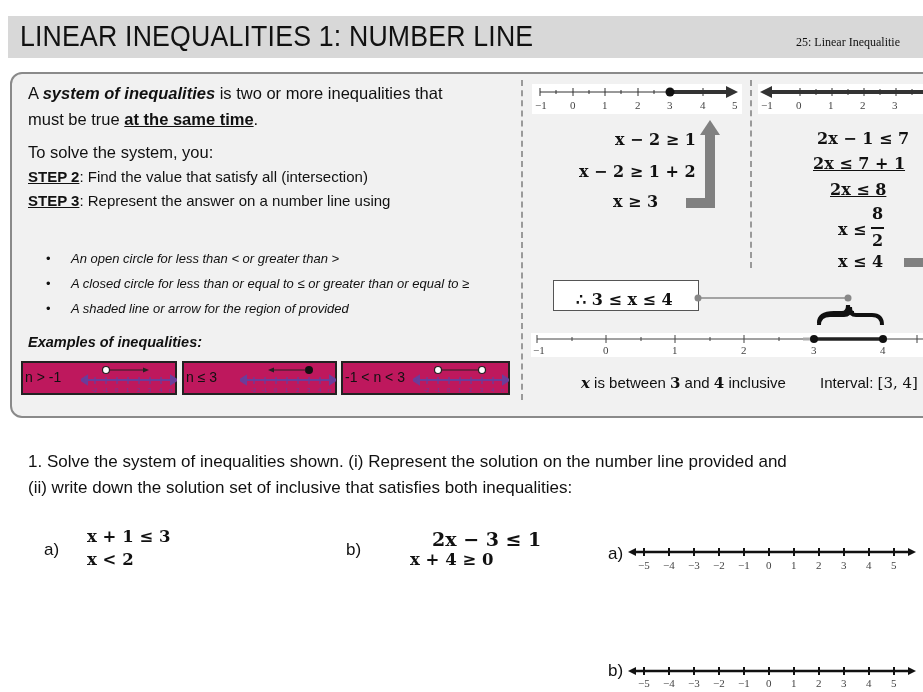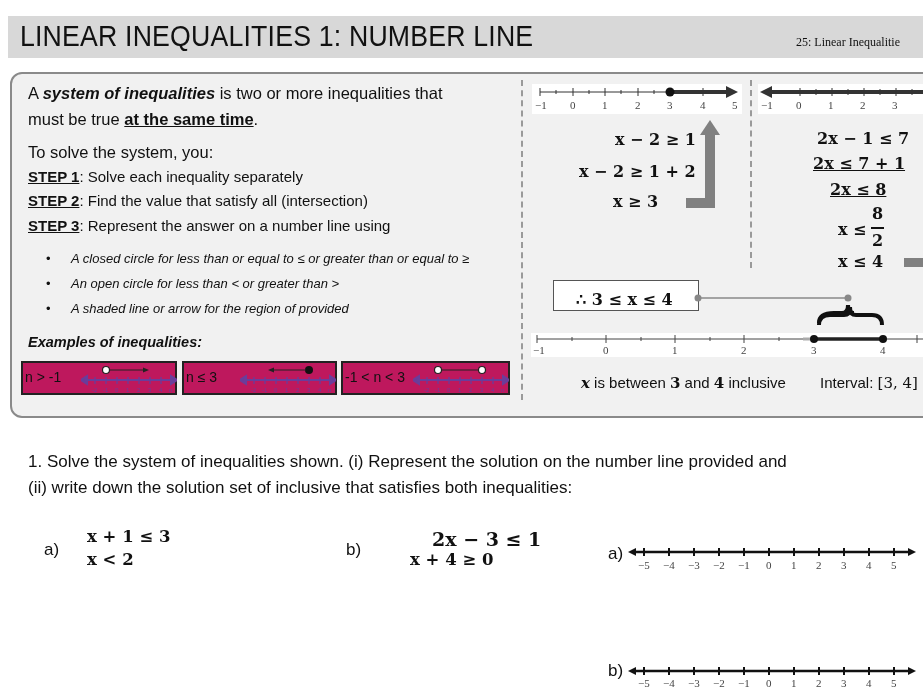--- a/index.html
+++ b/index.html
@@ -37,28 +37,27 @@
 
 <div class="abs panel"></div>
 
 <div class="abs intro">
   <div><span>A </span><b><i>system of inequalities</i></b><span> is two or more inequalities that</span></div>
   <div><span>must be true </span><b><u>at the same time</u></b><span>.</span></div>
 </div>
 
 <div class="abs steps">
   <div class="s1">To solve the system, you:</div>
-  <div><b><u>STEP 1</u></b><span>: Solve each inequality separately</span></div>
   <div><b><u>STEP 2</u></b><span>: Find the value that satisfy all (intersection)</span></div>
   <div><b><u>STEP 3</u></b><span>: Represent the answer on a number line using</span></div>
 </div>
 
 <div class="abs bul">
+  <div class="row">An open circle  for less than &lt; or greater than &gt;</div>
   <div class="row">A closed circle for less than or equal to ≤ or greater than or equal to ≥</div>
-  <div class="row">An open circle  for less than &lt; or greater than &gt;</div>
   <div class="row">A shaded line or arrow for the region of provided</div>
 </div>
 
 <div class="abs examples-label">Examples of inequalities:</div>
 
 <div class="abs exbox" style="left:21px;width:156px;">
   <span class="abs exlabel">n &gt; -1</span>
   <svg class="abs" style="left:58px;top:0;" width="96" height="30">
     <g stroke="#6a3d9a" stroke-width="2" fill="#6a3d9a">
       <line x1="4" y1="17" x2="92" y2="17"></line>

